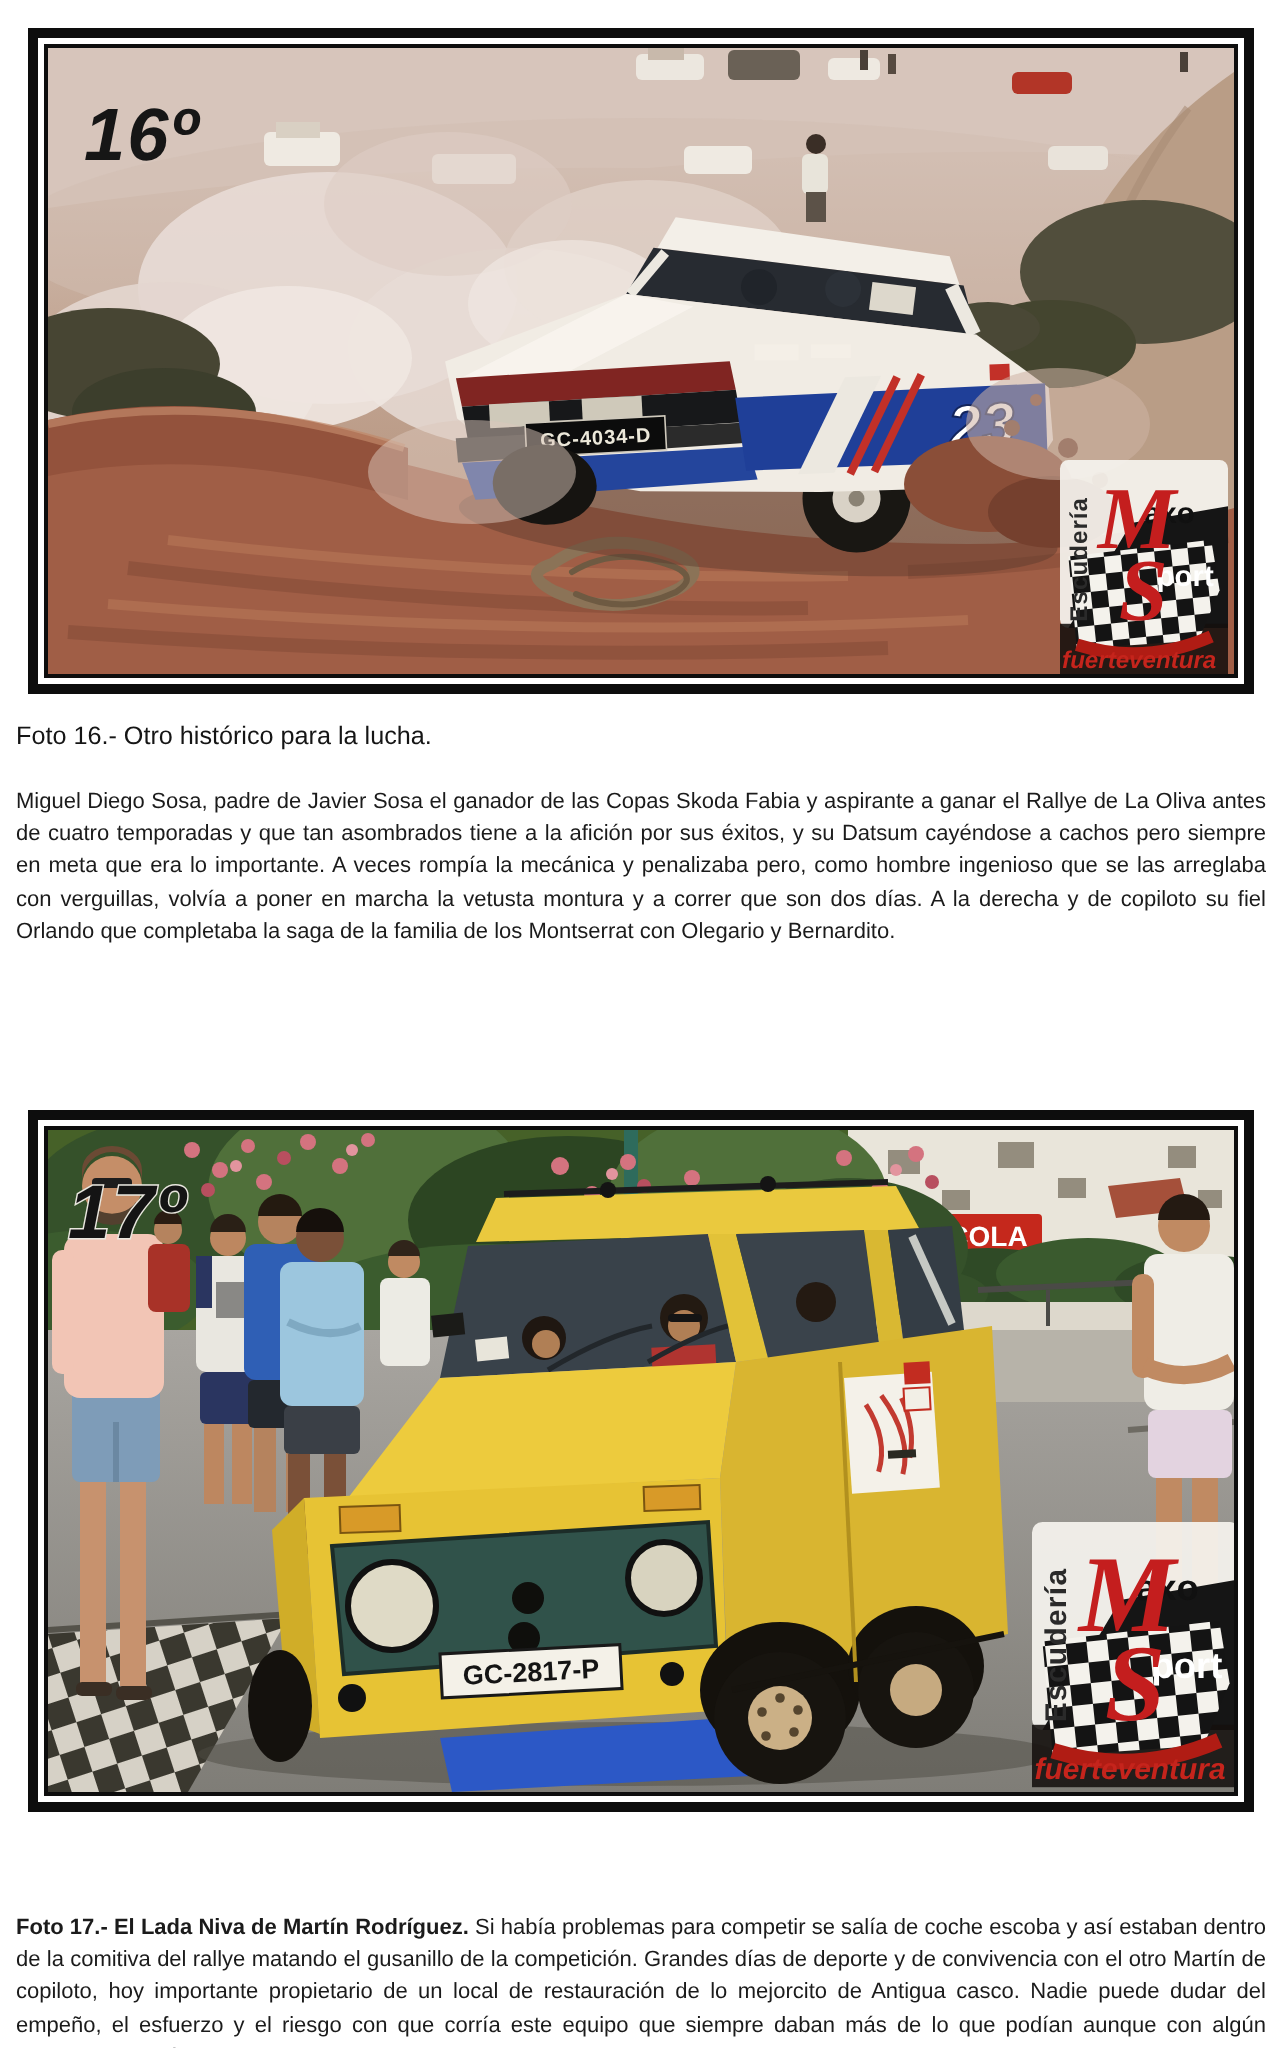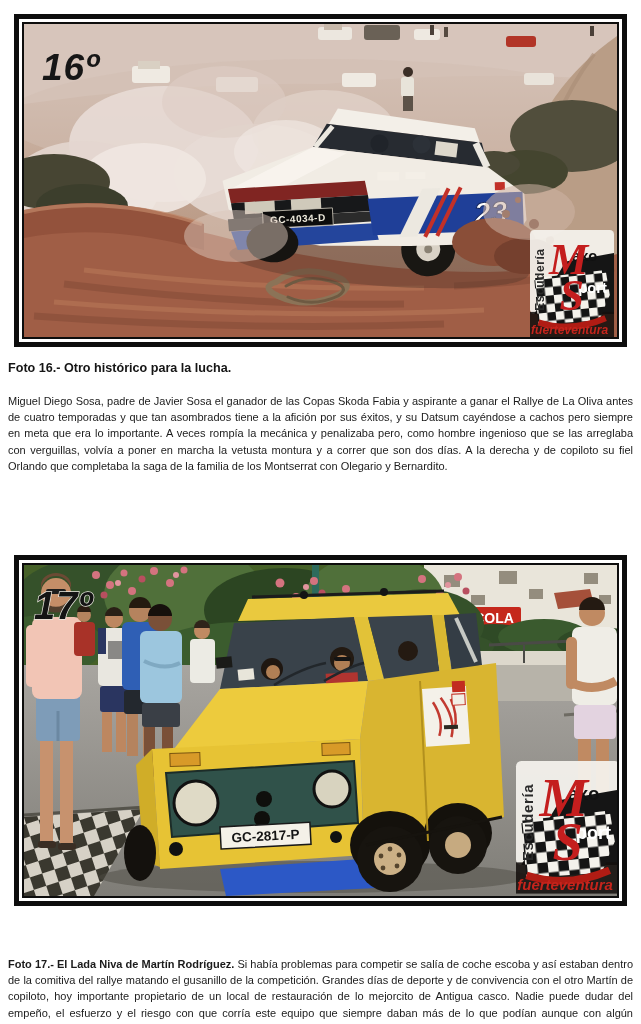--- a/index.html
+++ b/index.html
@@ -6,21 +6,21 @@
   .page{position:relative;width:641px;height:1024px;background:#ffffff;margin:0 auto;
         font-family:"Liberation Sans",sans-serif;overflow:hidden;}
   .frame{position:absolute;left:14px;width:613px;background:#ffffff;
          border:5px solid #0d0d0d;padding:3px;box-sizing:border-box;}
   .frame-inner{border:2px solid #0d0d0d;overflow:hidden;line-height:0;height:100%;box-sizing:border-box;}
   #frame16{top:14px;height:333px;}
   #frame17{top:555px;height:351px;}
   svg{display:block;}
   svg text{font-family:"Liberation Sans",sans-serif;}
   .cap-title{position:absolute;left:8px;top:361px;width:625px;margin:0;
-             font-size:12.6px;font-weight:bold;color:#151515;}
+             font-size:12.6px;font-weight:normal;color:#151515;}
   .body-text{position:absolute;left:8px;width:625px;margin:0;font-size:11px;
              line-height:16.2px;text-align:justify;color:#1b1b1b;}
   #body16{top:393px;}
   #para17{top:956px;}
   .bold{font-weight:bold;}
   .ord-label{font-size:37px;font-weight:900;font-style:italic;fill:#161616;letter-spacing:1px;}
   .ord-label-outline{font-size:38px;font-weight:900;font-style:italic;fill:#141414;
                      stroke:#e9e7df;stroke-width:1.4px;paint-order:stroke;letter-spacing:1px;}
   .logo-ms{font-family:"Liberation Serif",serif;font-style:italic;font-weight:700;fill:#c41e1e;}
 </style>

